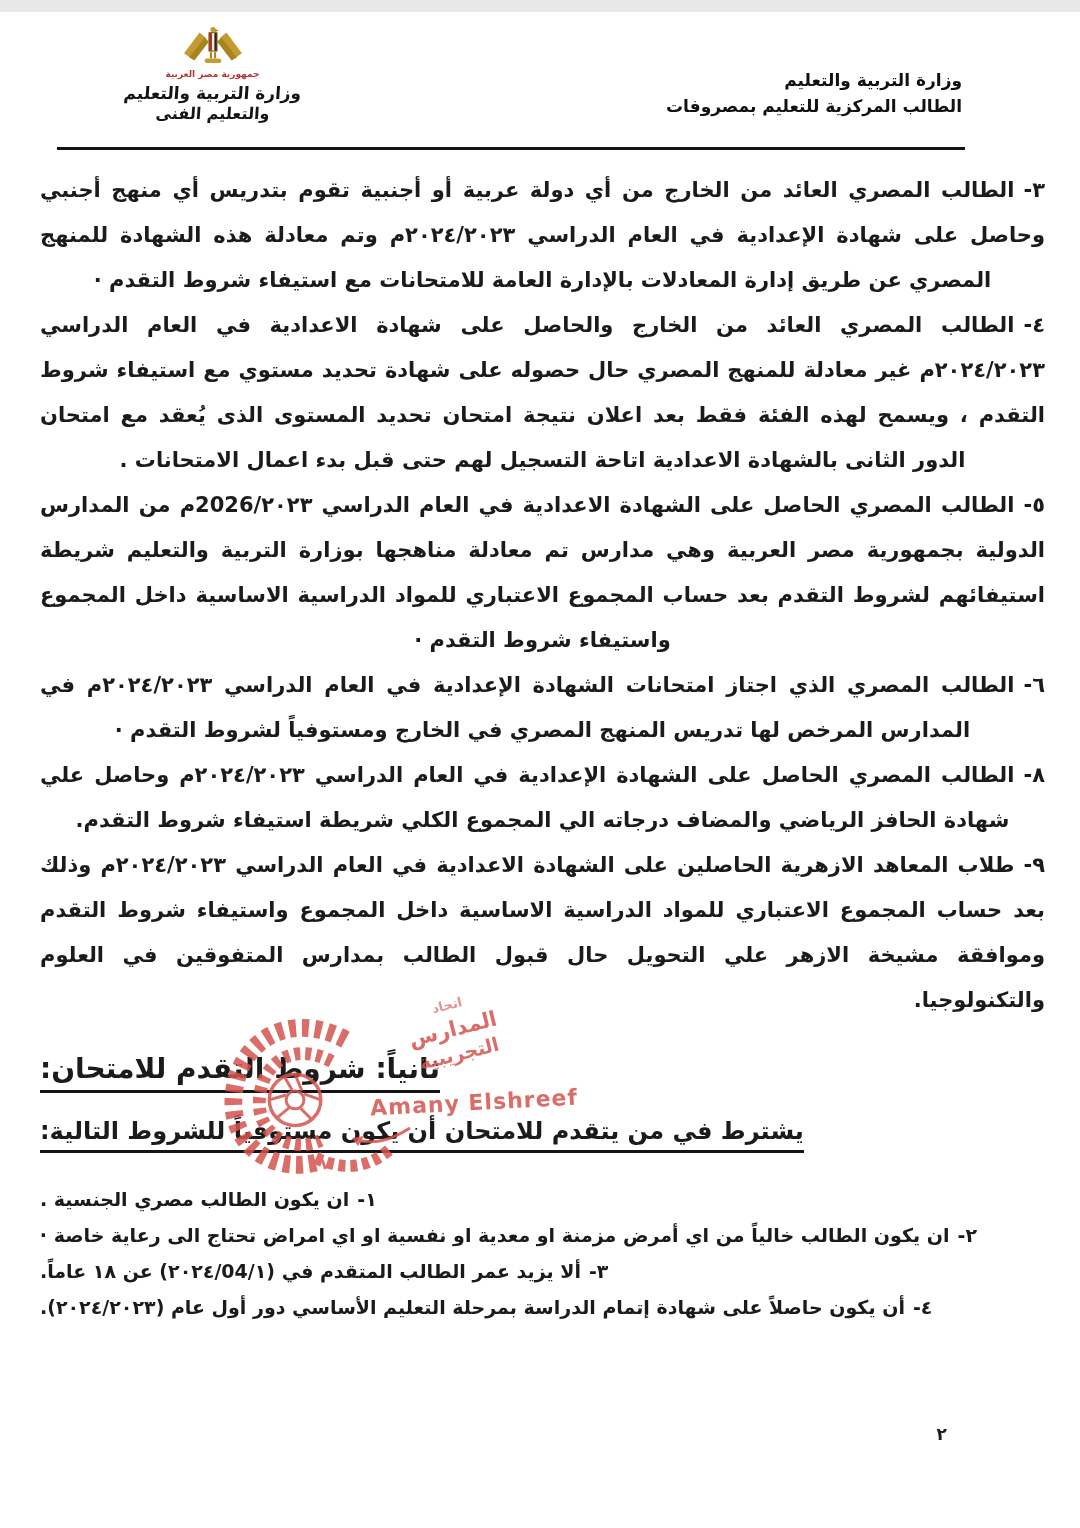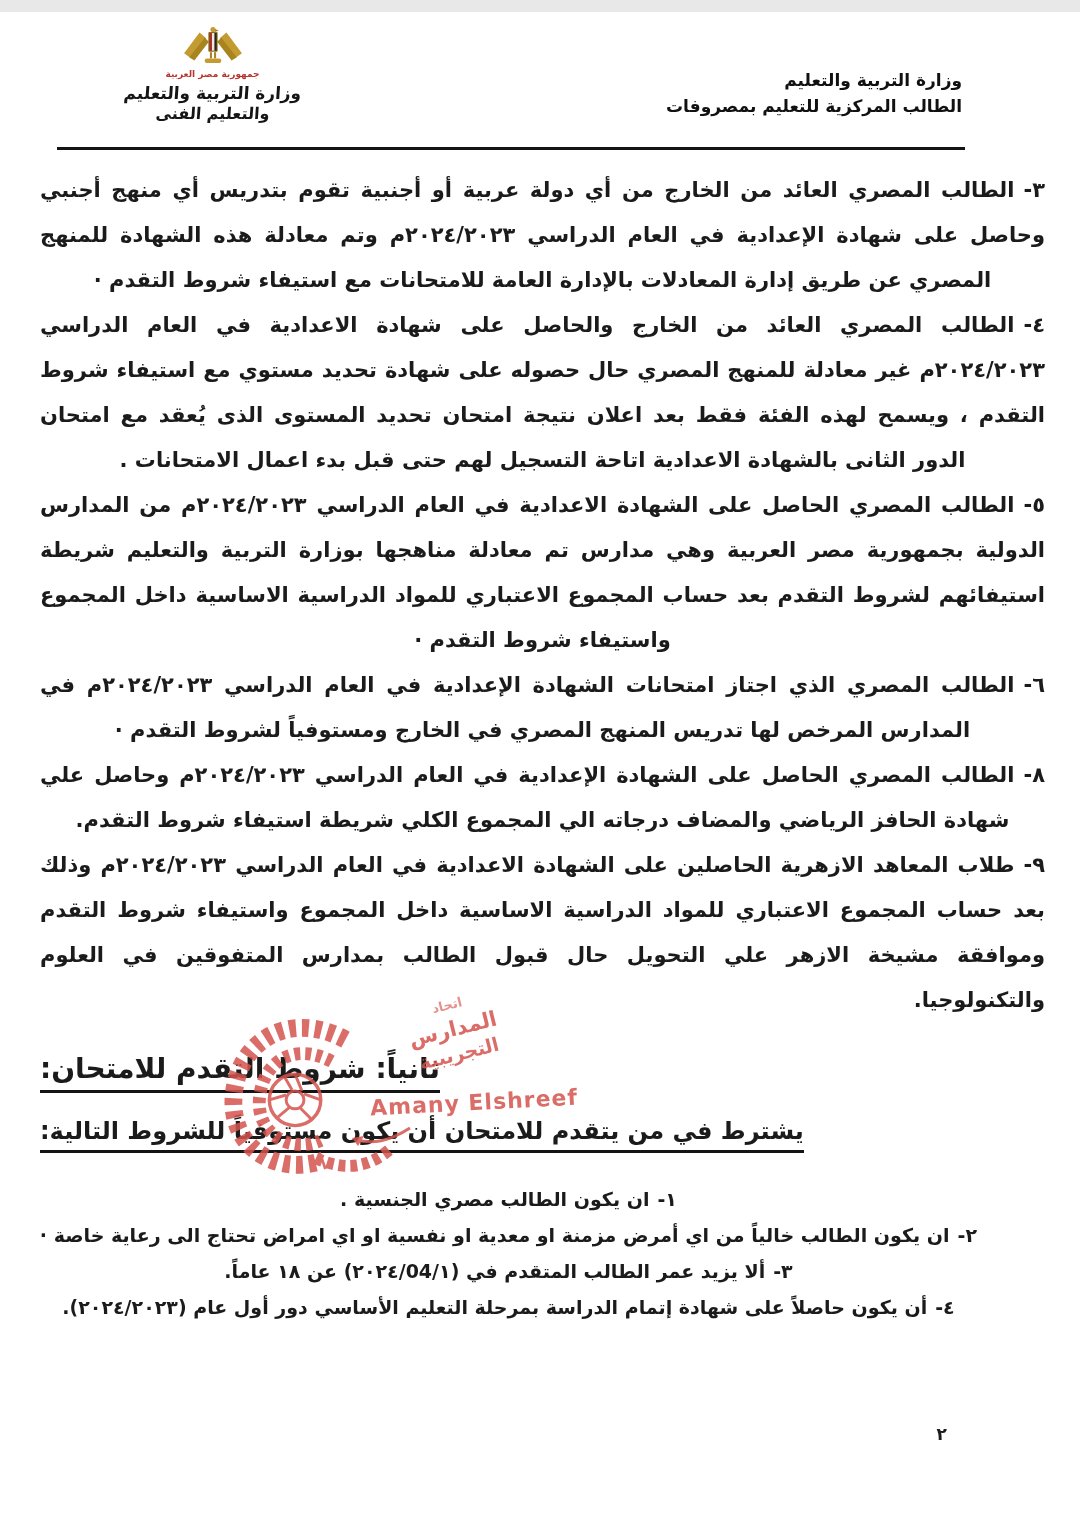--- a/index.html
+++ b/index.html
@@ -25,21 +25,21 @@
   .header-rule{position:absolute;top:135px;left:57px;width:908px;height:3px;background:#141414;}
   
   .content{position:absolute;top:156px;right:35px;left:40px;}
   .item{margin:0;font-size:21px;font-weight:bold;line-height:45px;text-align:justify;}
   .center-last{text-align-last:center;}
   .inum{margin-left:9px;}
   .h1{margin:26px 0 0 0;text-align:left;font-size:28px;font-weight:bold;line-height:40px;}
   .h2{margin:22px 0 0 0;text-align:left;font-size:24px;font-weight:bold;line-height:40px;}
   .h1 span,.h2 span{border-bottom:3px solid #141414;padding-bottom:5px;}
   .conds{margin:30px 68px 0 0;font-size:19px;font-weight:bold;}
-  .cond{line-height:36px;text-align:center;white-space:nowrap;}
+  .cond{line-height:36px;text-align:left;white-space:nowrap;}
   .cnum{margin-left:8px;}
   .pagenum{position:absolute;top:1412px;right:133px;font-size:17px;font-weight:bold;}
   
   .stamp{position:absolute;top:982px;left:198px;width:410px;height:190px;direction:ltr;opacity:.85;z-index:5;pointer-events:none;}
   .stamp *{color:#d4544e;}
   .stamp-svg{position:absolute;left:0;top:8px;width:200px;height:178px;}
   .stamp-ar{position:absolute;left:190px;top:-2px;width:130px;text-align:center;font-weight:bold;transform:rotate(-14deg);line-height:25px;}
   .stamp-ar .s1{font-size:13px;opacity:.75;}
   .stamp-ar .s2{font-size:21px;}
   .stamp-ar .s3{font-size:19px;}
@@ -78,21 +78,21 @@
   </div>
 
   <div class="header-rule"></div>
 
   <div class="content">
 
     <p class="item center-last"><span class="inum">٣-</span><span>الطالب المصري العائد من الخارج من أي دولة عربية أو أجنبية تقوم بتدريس أي منهج أجنبي وحاصل على شهادة الإعدادية في العام الدراسي ٢٠٢٤/٢٠٢٣م  وتم معادلة هذه الشهادة للمنهج المصري عن طريق إدارة المعادلات بالإدارة العامة للامتحانات مع استيفاء شروط التقدم ·</span></p>
 
     <p class="item center-last"><span class="inum">٤-</span><span>الطالب المصري العائد من الخارج والحاصل على شهادة الاعدادية في العام الدراسي ٢٠٢٤/٢٠٢٣م غير معادلة للمنهج المصري حال حصوله على شهادة تحديد مستوي مع استيفاء شروط التقدم ، ويسمح لهذه الفئة فقط بعد اعلان نتيجة امتحان تحديد المستوى الذى يُعقد مع امتحان الدور الثانى بالشهادة الاعدادية اتاحة التسجيل لهم حتى قبل بدء اعمال الامتحانات .</span></p>
 
-    <p class="item center-last"><span class="inum">٥-</span><span>الطالب المصري الحاصل على الشهادة الاعدادية في العام الدراسي ٢٠٢٤/٢٠٢٣م من المدارس الدولية بجمهورية مصر العربية وهي مدارس تم معادلة مناهجها بوزارة التربية والتعليم شريطة استيفائهم لشروط التقدم بعد حساب المجموع الاعتباري للمواد الدراسية الاساسية داخل المجموع واستيفاء شروط التقدم ·</span></p>
+    <p class="item center-last"><span class="inum">٥-</span><span>الطالب المصري الحاصل على الشهادة الاعدادية في العام الدراسي 2026/٢٠٢٣م من المدارس الدولية بجمهورية مصر العربية وهي مدارس تم معادلة مناهجها بوزارة التربية والتعليم شريطة استيفائهم لشروط التقدم بعد حساب المجموع الاعتباري للمواد الدراسية الاساسية داخل المجموع واستيفاء شروط التقدم ·</span></p>
 
     <p class="item center-last"><span class="inum">٦-</span><span>الطالب المصري الذي اجتاز امتحانات الشهادة الإعدادية في العام الدراسي ٢٠٢٤/٢٠٢٣م في المدارس المرخص لها تدريس المنهج المصري في الخارج ومستوفياً لشروط التقدم ·</span></p>
 
 
     <p class="item center-last"><span class="inum">٨-</span><span>الطالب المصري الحاصل على الشهادة الإعدادية في العام الدراسي ٢٠٢٤/٢٠٢٣م وحاصل علي شهادة الحافز الرياضي والمضاف درجاته الي المجموع الكلي شريطة استيفاء شروط التقدم.</span></p>
 
     <p class="item"><span class="inum">٩-</span><span>طلاب المعاهد الازهرية الحاصلين على الشهادة الاعدادية في العام الدراسي ٢٠٢٤/٢٠٢٣م وذلك بعد حساب المجموع الاعتباري للمواد الدراسية الاساسية داخل المجموع واستيفاء شروط التقدم وموافقة مشيخة الازهر علي التحويل حال قبول الطالب بمدارس المتفوقين في العلوم والتكنولوجيا.</span></p>
 
     <div class="h1"><span>ثانياً: شروط  التقدم للامتحان:</span></div>
 

